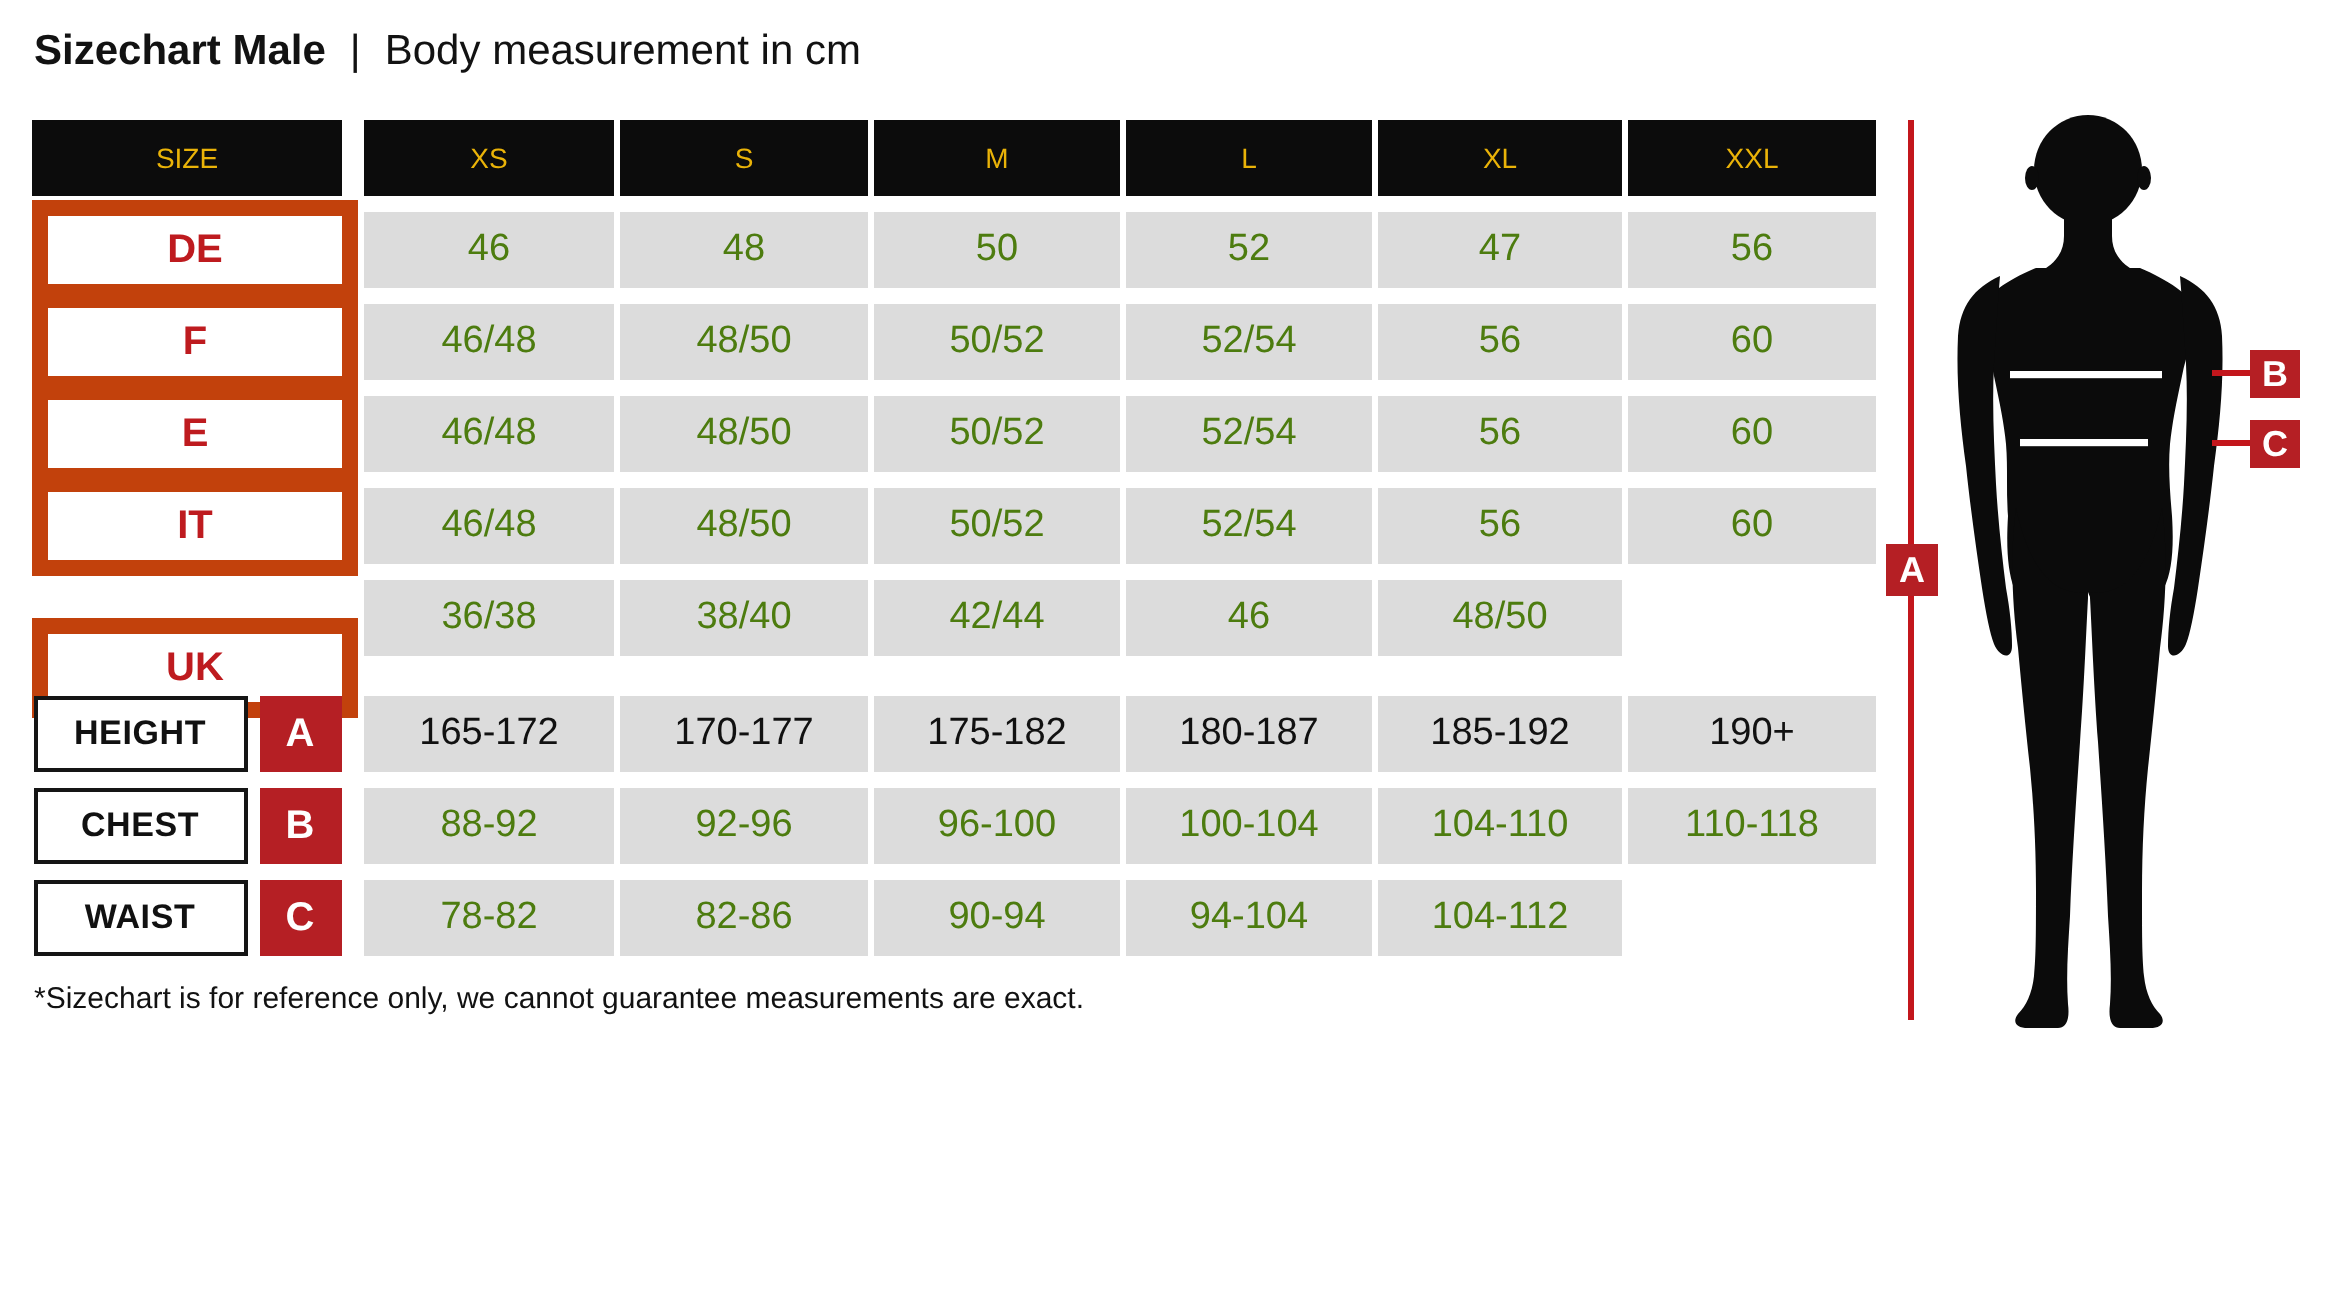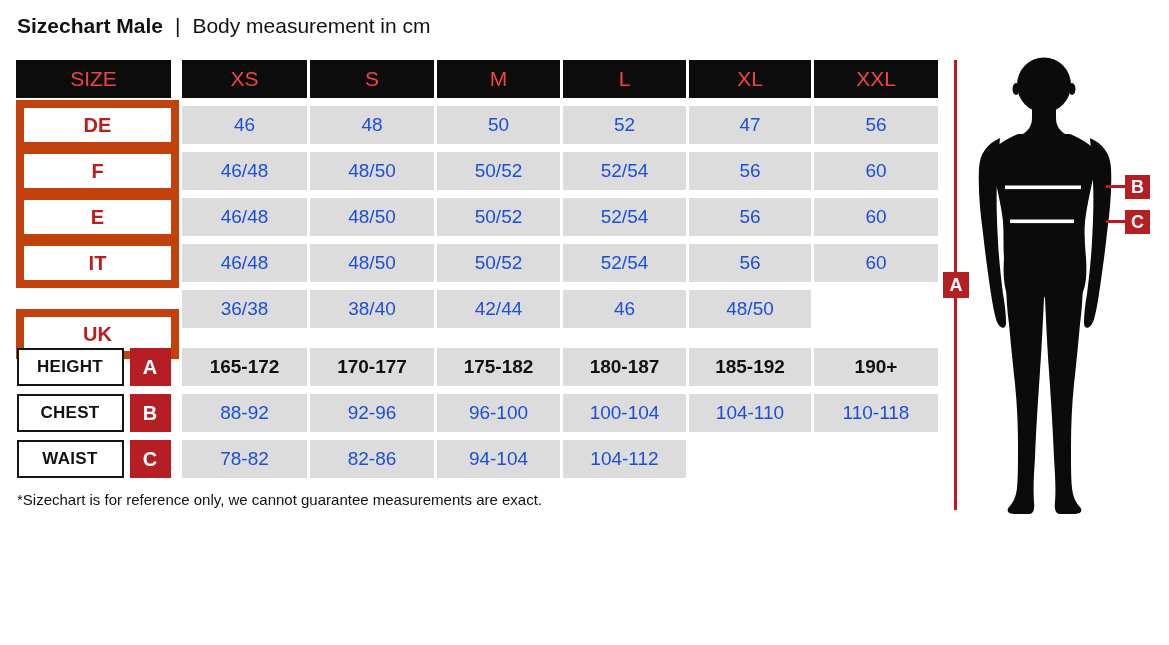--- a/index.html
+++ b/index.html
@@ -13,24 +13,24 @@
   .title .sep{margin:0 12px;font-weight:normal;color:#121212;}
   
   .grid{
     position:absolute;left:16px;top:60px;
     display:grid;
     grid-template-columns:163px 125px 124px 123px 123px 122px 124px;
     grid-template-rows:repeat(6,38px) 4px repeat(3,38px);
     row-gap:8px;column-gap:3px;
   }
   .cell{display:flex;align-items:center;justify-content:center;box-sizing:border-box;}
-  .header-cell{background:var(--header-black,#0c0c0c);color:#ef4444;font-size:21px;}
+  .header-cell{background:var(--header-black,#0c0c0c);color:#eab308;font-size:14px;}
   .labelw{width:155px;}
-  .val-cell{background:var(--cell-gray,#dcdcdc);color:#1d4ed8;font-size:19px;}
-  .val-cell.bold{font-weight:bold;color:#111;}
+  .val-cell{background:var(--cell-gray,#dcdcdc);color:#4d7c0f;font-size:19px;}
+  .val-cell.bold{font-weight:normal;color:#111;}
   .label-box{
     width:151px;height:34px;background:#fff;border:8px solid #c2410c;
     color:var(--red-text,#be1b1f);font-weight:bold;font-size:20px;
     display:flex;align-items:center;justify-content:center;
   }
   .measure-label{display:flex;gap:6px;width:155px;}
   .measure-box{
     width:103px;height:34px;background:#fff;border:2px solid #151515;
     color:#111;font-weight:bold;font-size:17px;
     display:flex;align-items:center;justify-content:center;letter-spacing:.3px;
@@ -137,20 +137,21 @@
     <div class="cell val-cell">96-100</div>
     <div class="cell val-cell">100-104</div>
     <div class="cell val-cell">104-110</div>
     <div class="cell val-cell">110-118</div>
     <div class="cell measure-label">
       <div class="measure-box">WAIST</div>
       <div class="marker-box">C</div>
     </div>
     <div class="cell val-cell">78-82</div>
     <div class="cell val-cell">82-86</div>
+    <div class="cell val-cell">90-94</div>
     <div class="cell val-cell">94-104</div>
     <div class="cell val-cell">104-112</div>
   </div>
 
 <div class="footnote">*Sizechart is for reference only, we cannot guarantee measurements are exact.</div>
 
 <div class="figure-panel">
   <div class="vline"></div>
   <svg width="150" height="458" viewBox="0 0 150 458" aria-hidden="true">
     <g fill="#0b0b0b">

